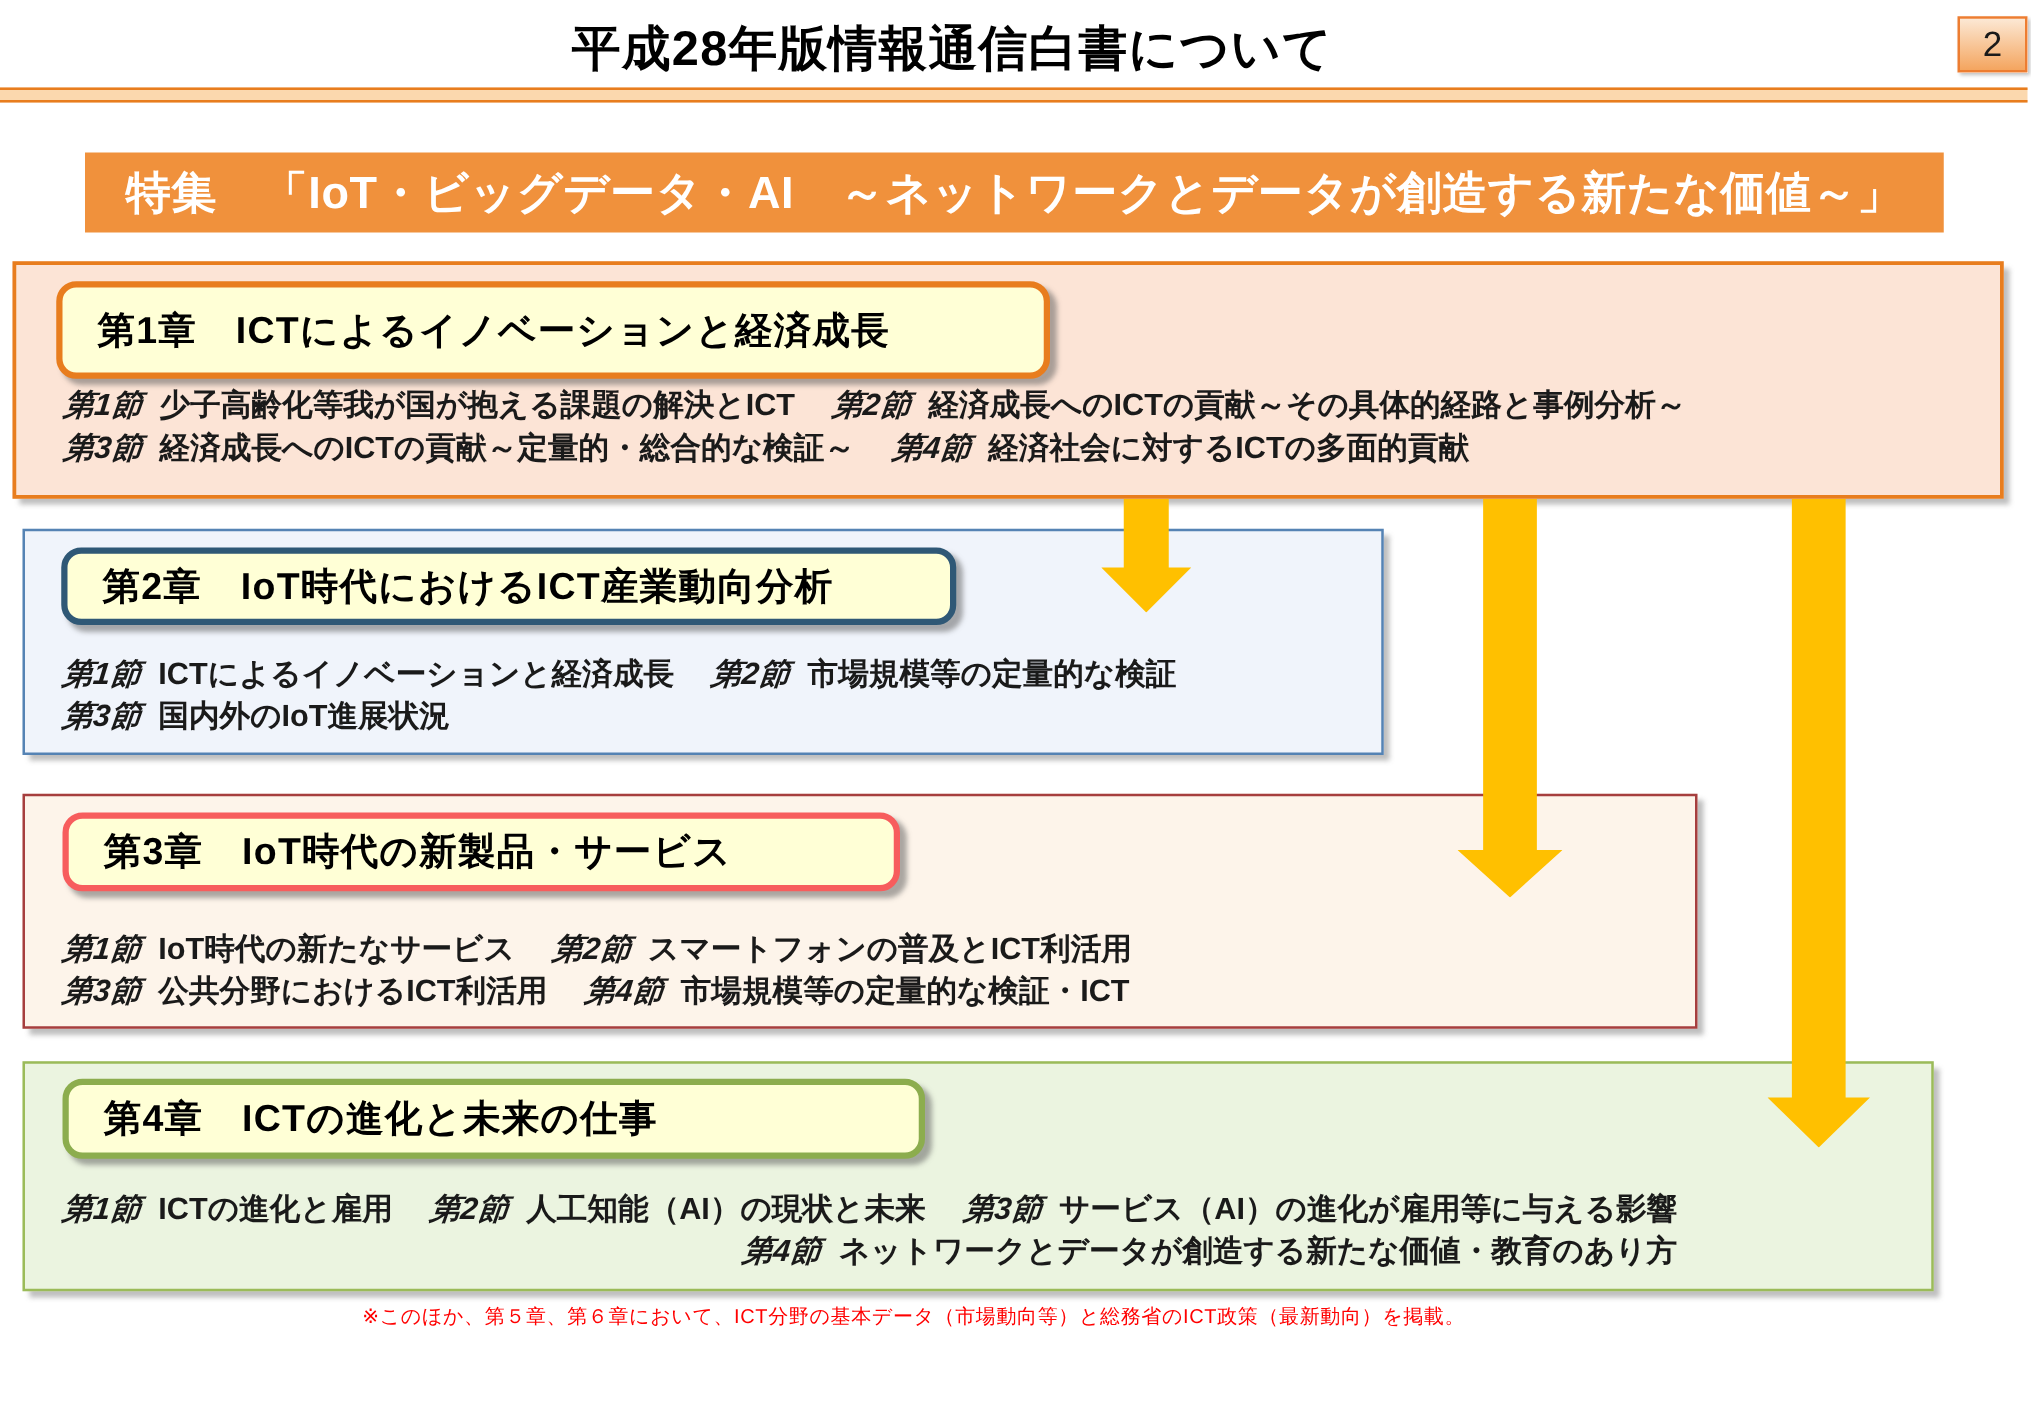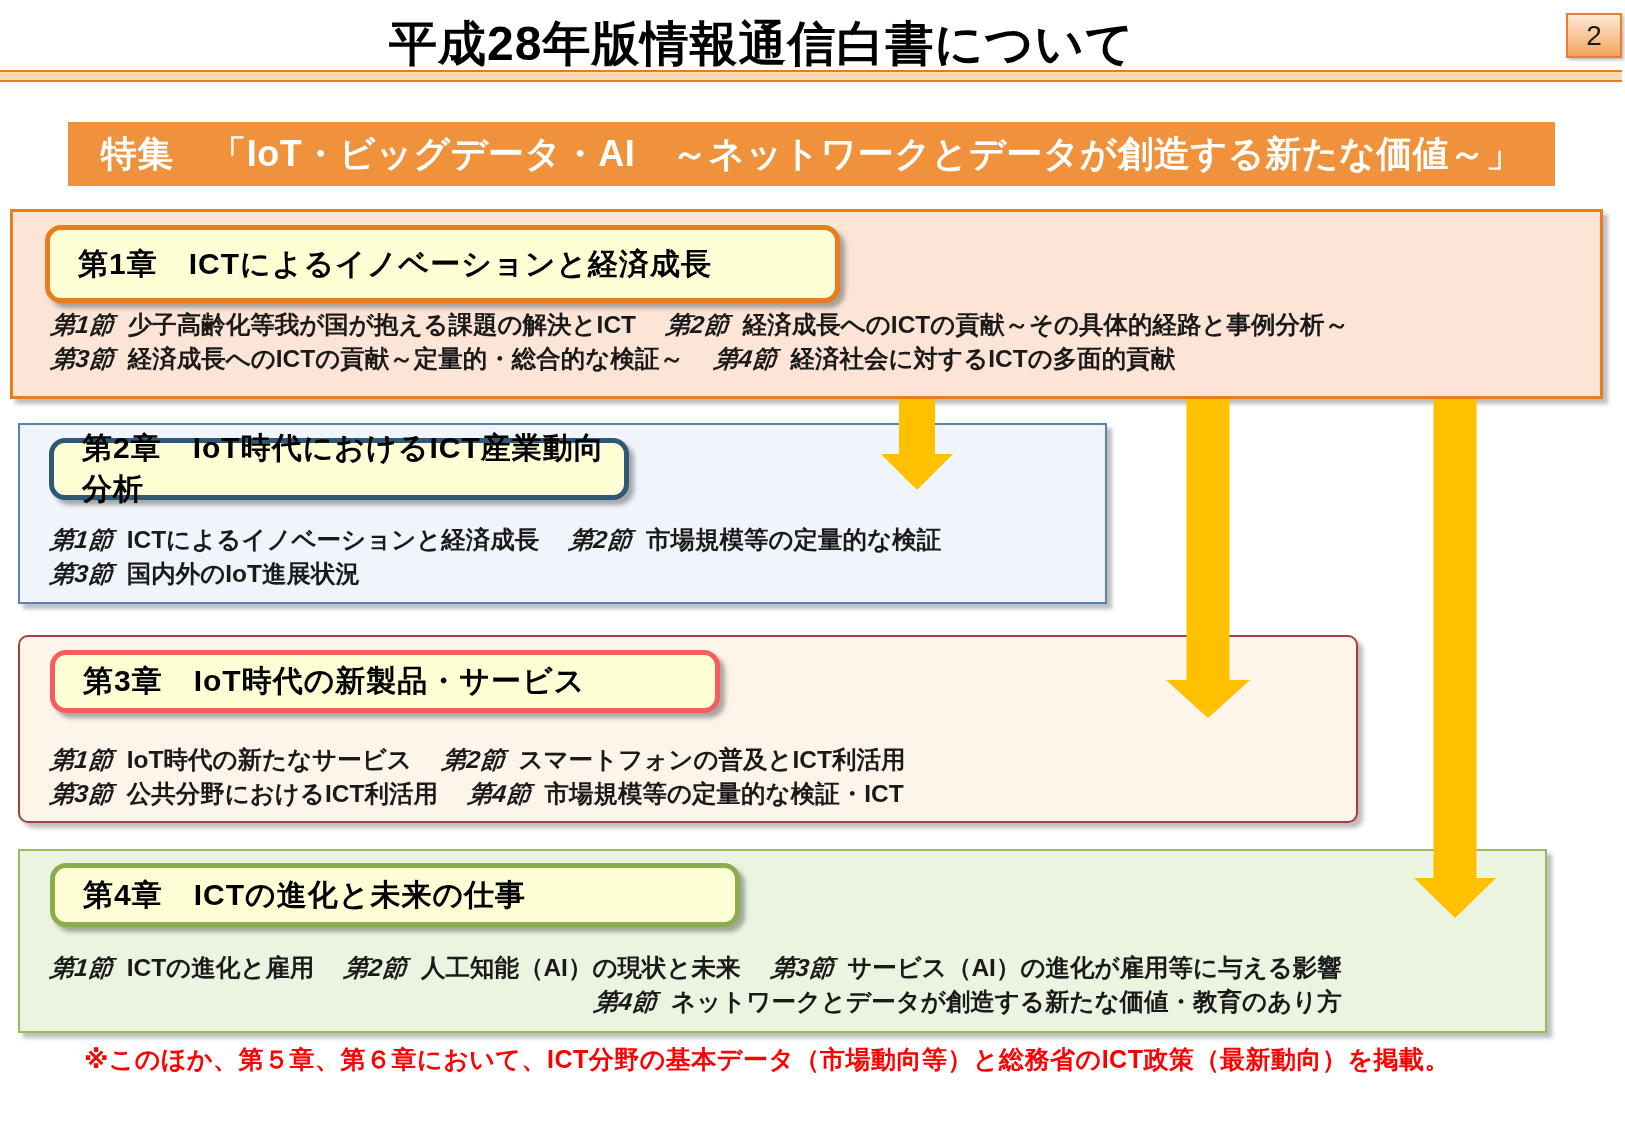--- a/index.html
+++ b/index.html
@@ -1,21 +1,21 @@
 <!DOCTYPE html>
 <html lang="ja" style="--accent-orange: #E87D1E; --banner-bg: #F0913C; --banner-text: #FFFFFF; --arrow: #FFC000; --footnote-red: #FF0000; --divider-fill: #FBD8AE; --page-box-border: #ED7D31; --page-box-bg-top: #FCE8D4; --page-box-bg-bottom: #F4A55F;"><head>
 <meta charset="utf-8">
 <style>
   html,body{margin:0;padding:0;background:#fff;}
   body{font-family:"Liberation Sans","DejaVu Sans",sans-serif;}
   .slide{position:relative;width:1625px;height:1125px;background:#fff;overflow:hidden;}
 
   
   .title{position:absolute;left:0;top:12px;width:1524px;text-align:center;
-         font-size:48px;font-weight:bold;color:#000;letter-spacing:1px;}
+         font-size:39px;font-weight:bold;color:#000;letter-spacing:1px;}
   .page-num{position:absolute;left:1566px;top:13px;width:56px;height:45px;
             border:2px solid var(--page-box-border,#ED7D31);box-sizing:border-box;
             background:linear-gradient(var(--page-box-bg-top,#FCE8D4),var(--page-box-bg-bottom,#F4A55F));
             text-align:center;line-height:41px;font-size:28px;color:#1a1a1a;
             box-shadow:2px 2px 3px rgba(0,0,0,.25);}
   .divider{position:absolute;left:0;top:70px;width:1622px;height:8px;
            background:var(--divider-fill,#FBD8AE);
            border-top:2.5px solid var(--accent-orange,#E87D1E);
            border-bottom:2.5px solid var(--accent-orange,#E87D1E);}
 
@@ -24,30 +24,30 @@
           background:var(--banner-bg,#F0913C);
           color:var(--banner-text,#fff);font-size:36px;font-weight:bold;
           text-align:center;line-height:64px;letter-spacing:.5px;}
 
   
   .chapter{position:absolute;box-sizing:border-box;
            background:var(--box-bg,#eee);border:3px solid var(--box-border,#999);
            box-shadow:5px 5px 4px rgba(110,110,110,.45);}
   .ch1{left:10px;top:209px;width:1593px;height:190px;border-width:3.5px;z-index:2;}
   .ch2{left:18px;top:423px;width:1089px;height:181px;border-width:2.5px;}
-  .ch3{left:18px;top:635px;width:1340px;height:188px;border-width:2.5px;border-radius:10px;}
+  .ch3{left:18px;top:635px;width:1340px;height:188px;border-width:2.5px;}
   .ch4{left:18px;top:849px;width:1529px;height:184px;border-width:2.5px;text-align:right;}
 
   .chap-head{position:absolute;box-sizing:border-box;border-radius:16px;
              background:var(--head-bg,#FFFFD6);border:5px solid var(--head-border,#999);
              box-shadow:5px 5px 4px rgba(90,90,90,.5);
              font-size:30px;font-weight:bold;color:#000;
              padding-left:28px;display:flex;align-items:center;letter-spacing:1px;}
   .ch1 .chap-head{left:32px;top:13px;width:795px;height:78px;}
-  .ch2 .chap-head{left:29px;top:13px;width:580px;height:62px;}
+  .ch2 .chap-head{left:29px;top:13px;width:716px;height:62px;}
   .ch3 .chap-head{left:30px;top:13px;width:670px;height:63px;}
   .ch4 .chap-head{left:30px;top:12px;width:690px;height:64px;}
 
   .sections{position:absolute;color:#1a1a1a;}
   .ch1 .sections{left:38px;top:96px;}
   .ch2 .sections{left:30px;top:98px;}
   .ch3 .sections{left:30px;top:106px;}
   .ch4 .sections{left:30px;top:100px;}
   .sec-line{height:34px;line-height:34px;font-size:24.5px;white-space:nowrap;}
   .sec-label{font-weight:bold;font-style:italic;display:inline-block;
@@ -56,21 +56,21 @@
   .sec-text{font-weight:bold;}
 
   
   .flow-arrow{position:absolute;z-index:5;}
   .arrow-1{left:881px;top:399px;}
   .arrow-2{left:1166px;top:399px;}
   .arrow-3{left:1414px;top:399px;}
 
   
   .footnote{position:absolute;left:0;top:1043px;width:1462px;text-align:center;
-            color:var(--footnote-red,#F00);font-size:25px;font-weight:bold;letter-spacing:.5px;padding-left:36px;}
+            color:var(--footnote-red,#F00);font-size:16px;font-weight:normal;letter-spacing:.5px;}
 </style>
 </head>
 <body>
 
 <div class="slide">
 
   <div class="title">平成28年版情報通信白書について</div>
 
   <div class="page-num">
     <span>2</span>

